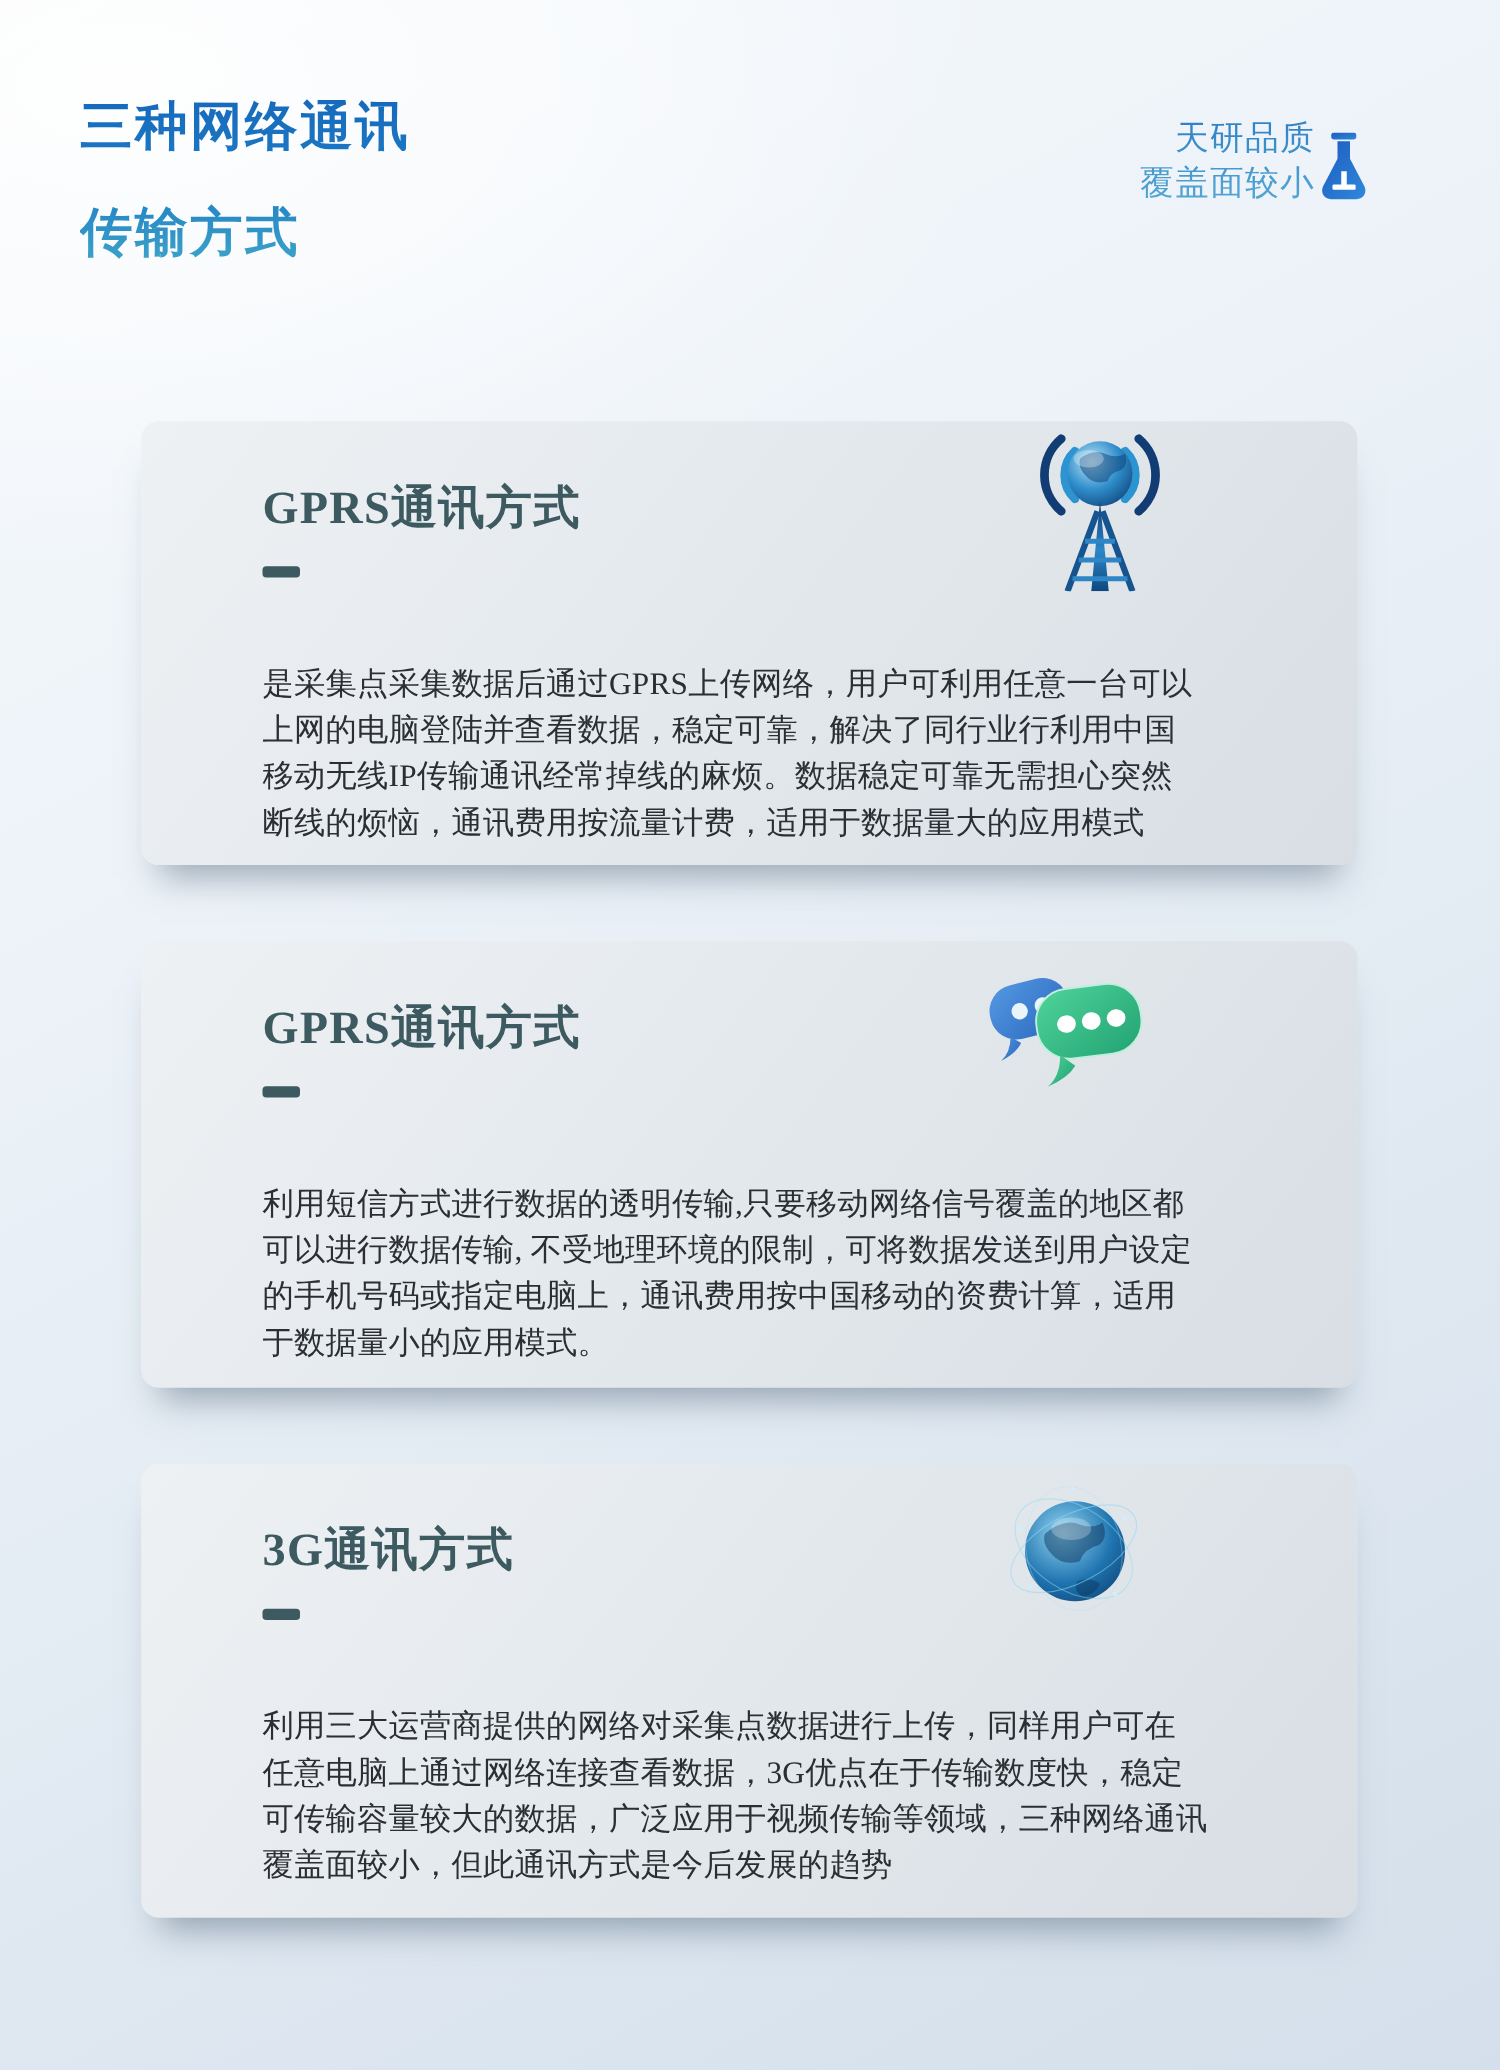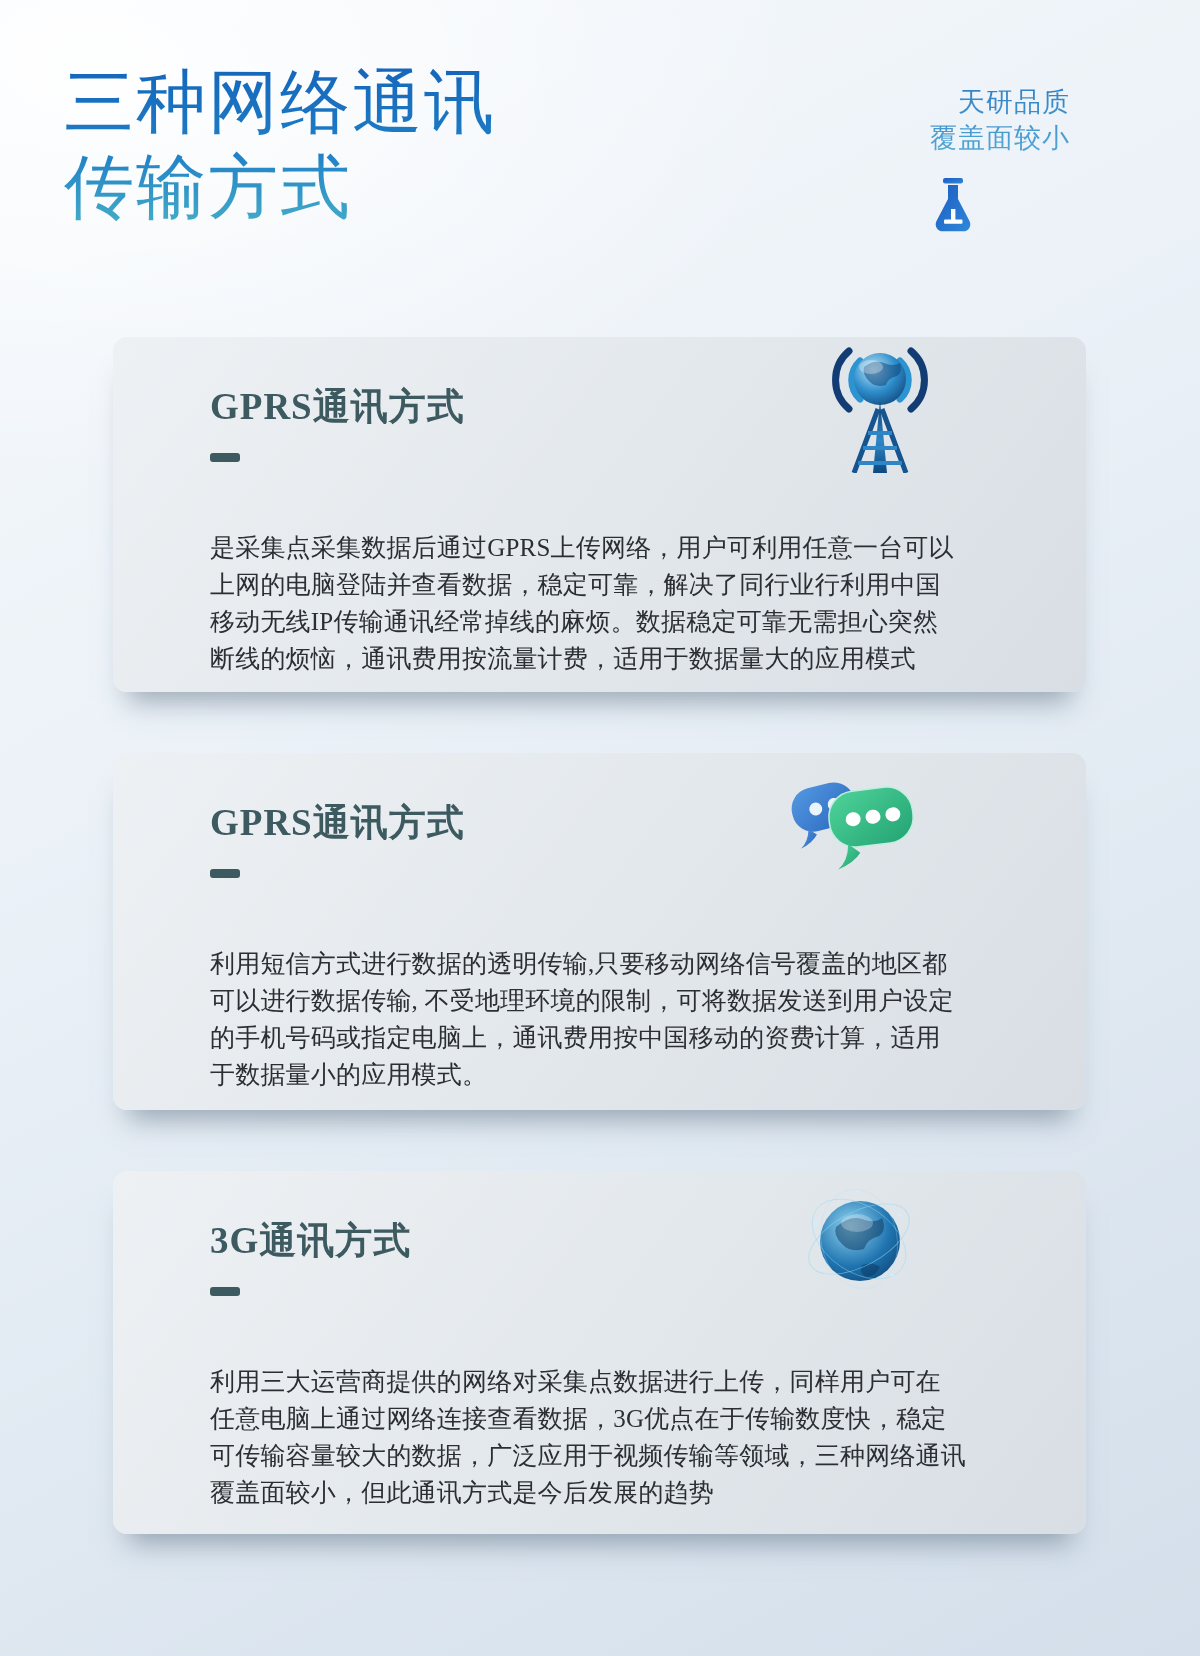--- a/index.html
+++ b/index.html
@@ -9,28 +9,28 @@
     background:
       radial-gradient(1200px 700px at 8% 4%, rgba(255,255,255,0.9), rgba(255,255,255,0) 60%),
       linear-gradient(152deg, #f6f9fc 0%, #ecf2f8 35%, #dfe8f1 70%, #d4dfeb 100%);
     position:relative;
     overflow:hidden;
   }
 
   
   .page-title {
     position:absolute; left:64px; top:60px;
-    font-size:70px; line-height:85px; font-weight:normal; letter-spacing:2px;
+    font-size:42px; line-height:85px; font-weight:bold; letter-spacing:2px;
     background:linear-gradient(180deg,#1464ba 0%, #1e7ec6 52%, #46aec8 100%);
     -webkit-background-clip:text; background-clip:text;
     color:transparent; -webkit-text-fill-color:transparent;
   }
   .brand {
-    position:absolute; top:84px; right:130px;
-    display:flex; flex-direction:column; align-items:flex-start;
+    position:absolute; top:84px; right:102px;
+    display:flex; flex-direction:row; align-items:flex-end;
   }
   .brand-text {
     font-size:27px; line-height:36px; letter-spacing:1px; text-align:right;
     background:linear-gradient(180deg,#2e7fc5 0%, #55a9d4 100%);
     -webkit-background-clip:text; background-clip:text;
     color:transparent; -webkit-text-fill-color:transparent;
   }
   .brand-flask { margin-top:22px; width:46px; height:58px; }
 
   

